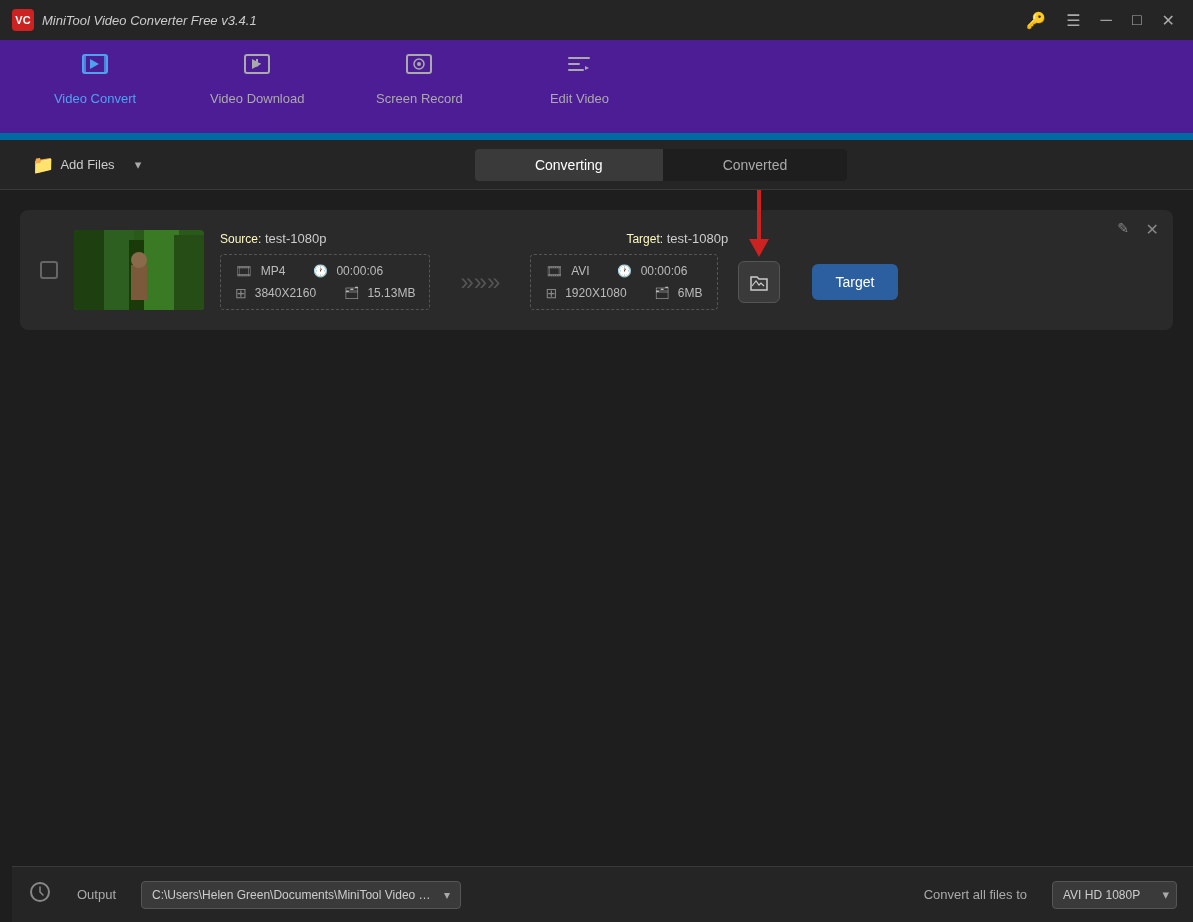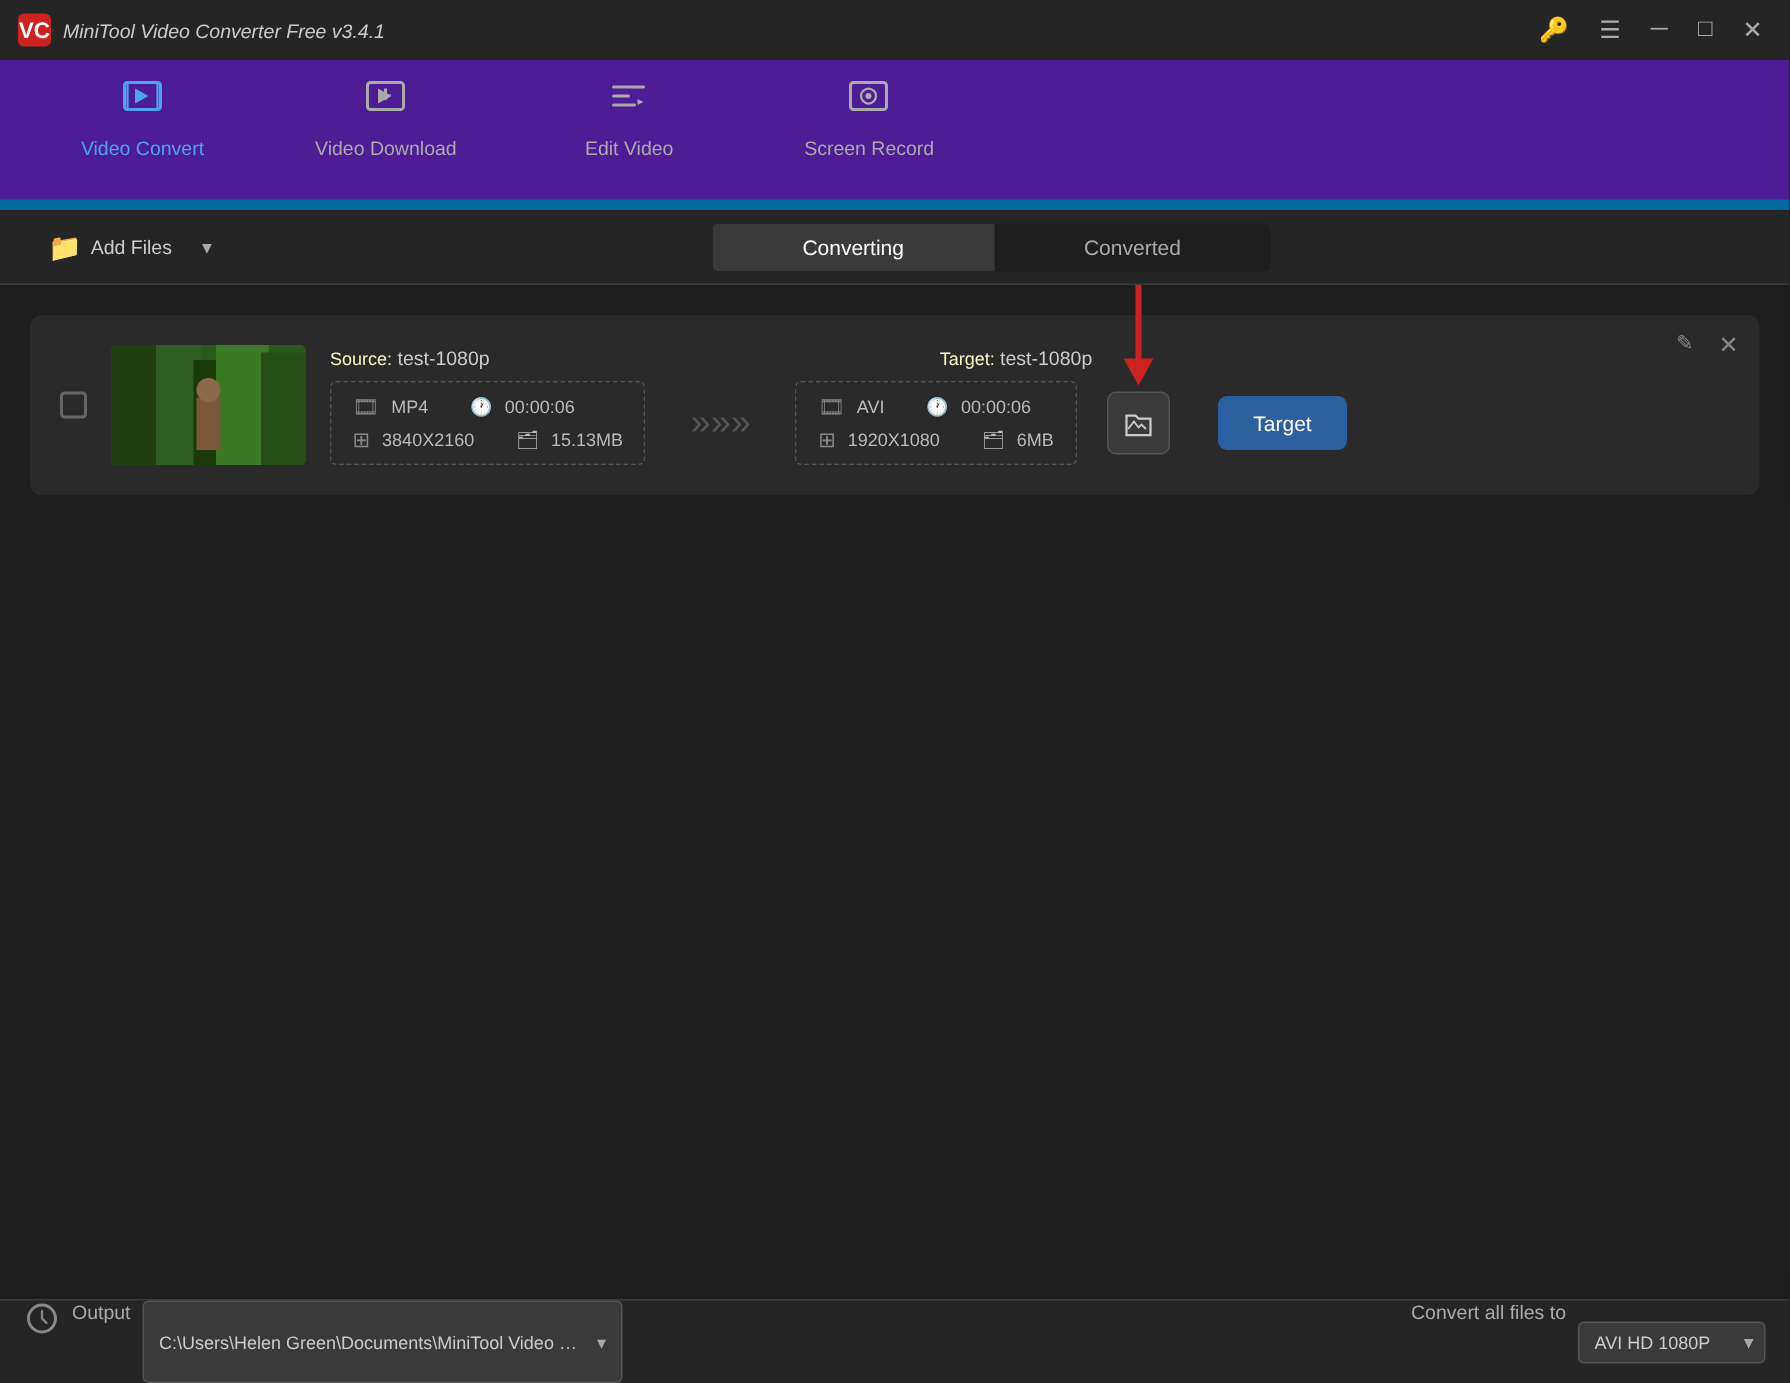--- a/index.html
+++ b/index.html
@@ -24,21 +24,21 @@
       position: relative;
     }
     .title-bar-logo {
       width: 22px;
       height: 22px;
       background: #cc2222;
       border-radius: 4px;
       display: flex;
       align-items: center;
       justify-content: center;
-      font-size: 15px;
+      font-size: 11px;
       font-weight: bold;
       color: white;
       margin-right: 8px;
       flex-shrink: 0;
     }
     .title-bar-text {
       color: #ccc;
       font-size: 13px;
       font-style: italic;
     }
@@ -281,28 +281,29 @@
       right: 44px;
       color: #888;
       cursor: pointer;
       font-size: 14px;
     }
 
     
     .status-bar {
       position: absolute;
       bottom: 0;
-      left: 0;
+      left: 12px;
       right: 0;
       height: 56px;
       background: #252525;
       border-top: 1px solid #3a3a3a;
       display: flex;
+      align-items: center;
       padding: 0 16px;
-      gap: 8px;
+      gap: 25px;
     }
     .clock-icon-wrap {
       font-size: 22px;
       color: #888;
     }
     .output-label {
       color: #aaa;
       font-size: 13px;
       white-space: nowrap;
     }
@@ -402,35 +403,35 @@
         <rect x="2" y="5" width="24" height="18" rx="2" stroke="#aaa" stroke-width="2" fill="none"></rect>
         <path d="M9 9v10l9-5z" fill="#aaa"></path>
         <path d="M14 17l-4-4h3V9h2v4h3z" fill="#aaa"></path>
       </svg>
     </div>
     <span>Video Download</span>
   </div>
   <div class="nav-tab">
     <div class="tab-icon">
       <svg class="tab-icon-svg" viewBox="0 0 28 28" fill="none">
-        <path d="M4 8h20M4 14h10M4 20h14" stroke="#aaa" stroke-width="2" stroke-linecap="round"></path>
-        <path d="M20 16l4 2-4 2v-4z" fill="#aaa"></path>
-      </svg>
-    </div>
-    <span>Edit Video</span>
-  </div>
-  <div class="nav-tab">
-    <div class="tab-icon">
-      <svg class="tab-icon-svg" viewBox="0 0 28 28" fill="none">
         <rect x="2" y="5" width="24" height="18" rx="2" stroke="#aaa" stroke-width="2" fill="none"></rect>
         <circle cx="14" cy="14" r="5" stroke="#aaa" stroke-width="1.5" fill="none"></circle>
         <circle cx="14" cy="14" r="2" fill="#aaa"></circle>
       </svg>
     </div>
     <span>Screen Record</span>
+  </div>
+  <div class="nav-tab">
+    <div class="tab-icon">
+      <svg class="tab-icon-svg" viewBox="0 0 28 28" fill="none">
+        <path d="M4 8h20M4 14h10M4 20h14" stroke="#aaa" stroke-width="2" stroke-linecap="round"></path>
+        <path d="M20 16l4 2-4 2v-4z" fill="#aaa"></path>
+      </svg>
+    </div>
+    <span>Edit Video</span>
   </div>
 </div>
 
 <div class="toolbar">
   <div class="add-files-btn">
     <span style="font-size:18px;">📁</span>
     <span>Add Files</span>
   </div>
   <div class="add-files-dropdown">▾</div>
 

